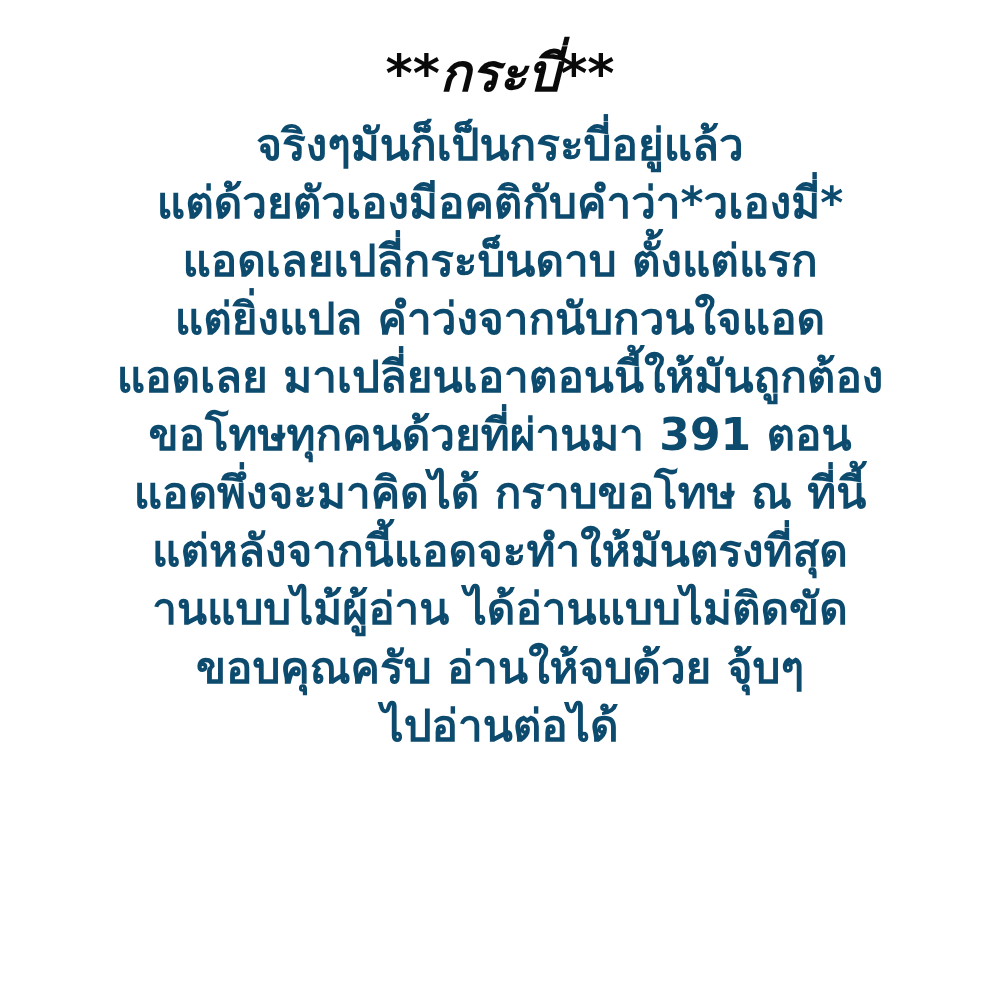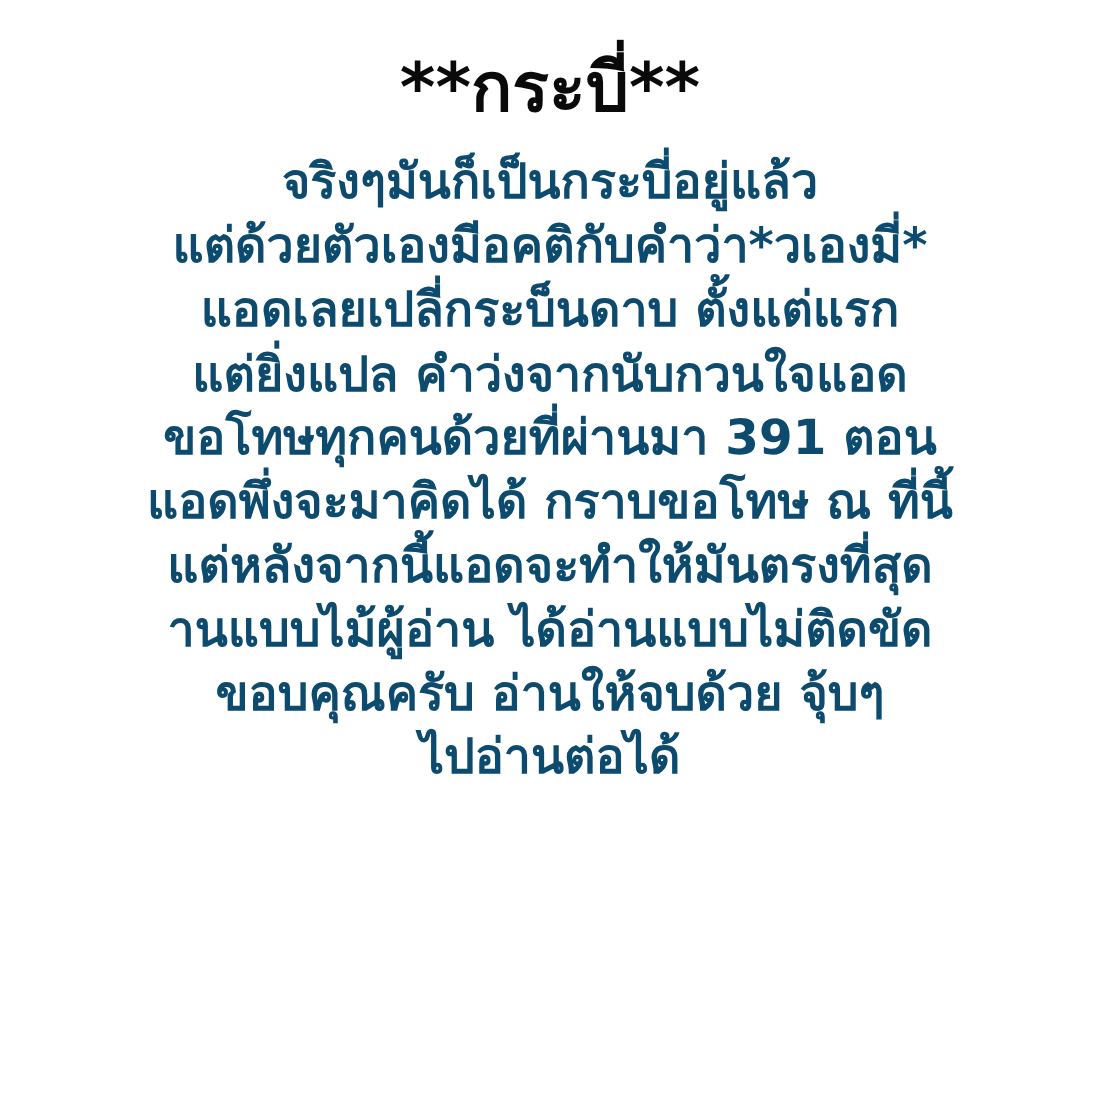--- a/index.html
+++ b/index.html
@@ -17,27 +17,28 @@
     width: 1000px;
     height: 1000px;
     box-sizing: border-box;
     padding: 30px 40px 0 40px;
     display: flex;
     flex-direction: column;
     align-items: center;
     background: #ffffff;
   }
   .doc-title {
-    font-size: 62px;
+    font-size: 52px;
     font-weight: 700;
     color: #0a0a0a;
     line-height: 1.15;
     text-align: center;
-    margin: 14px 0 22px 0;
+    margin: 14px 0 12px 0;
     letter-spacing: 0px;
+    font-style: italic;
   }
   .body-lines {
     display: flex;
     flex-direction: column;
     align-items: center;
     width: 100%;
   }
   .doc-line {
     font-size: 44px;
     font-weight: 700;
@@ -52,20 +53,21 @@
 
 <div id="page">
 
   <div class="doc-title">**กระบี่**</div>
 
   <div class="body-lines">
     <div class="doc-line">จริงๆมันก็เป็นกระบี่อยู่แล้ว</div>
     <div class="doc-line">แต่ด้วยตัวเองมีอคติกับคำว่า*วเองมี่*</div>
     <div class="doc-line">แอดเลยเปลี่กระบ็นดาบ ตั้งแต่แรก</div>
     <div class="doc-line">แต่ยิ่งแปล คำว่งจากนับกวนใจแอด</div>
+    <div class="doc-line">แอดเลย มาเปลี่ยนเอาตอนนี้ให้มันถูกต้อง</div>
     <div class="doc-line">ขอโทษทุกคนด้วยที่ผ่านมา 391 ตอน</div>
     <div class="doc-line">แอดพึ่งจะมาคิดได้ กราบขอโทษ ณ ที่นี้</div>
     <div class="doc-line">แต่หลังจากนี้แอดจะทำให้มันตรงที่สุด</div>
     <div class="doc-line">านแบบไม้ผู้อ่าน ได้อ่านแบบไม่ติดขัด</div>
     <div class="doc-line">ขอบคุณครับ อ่านให้จบด้วย จุ้บๆ</div>
     <div class="doc-line">ไปอ่านต่อได้</div>
   </div>
 
 </div>
 

